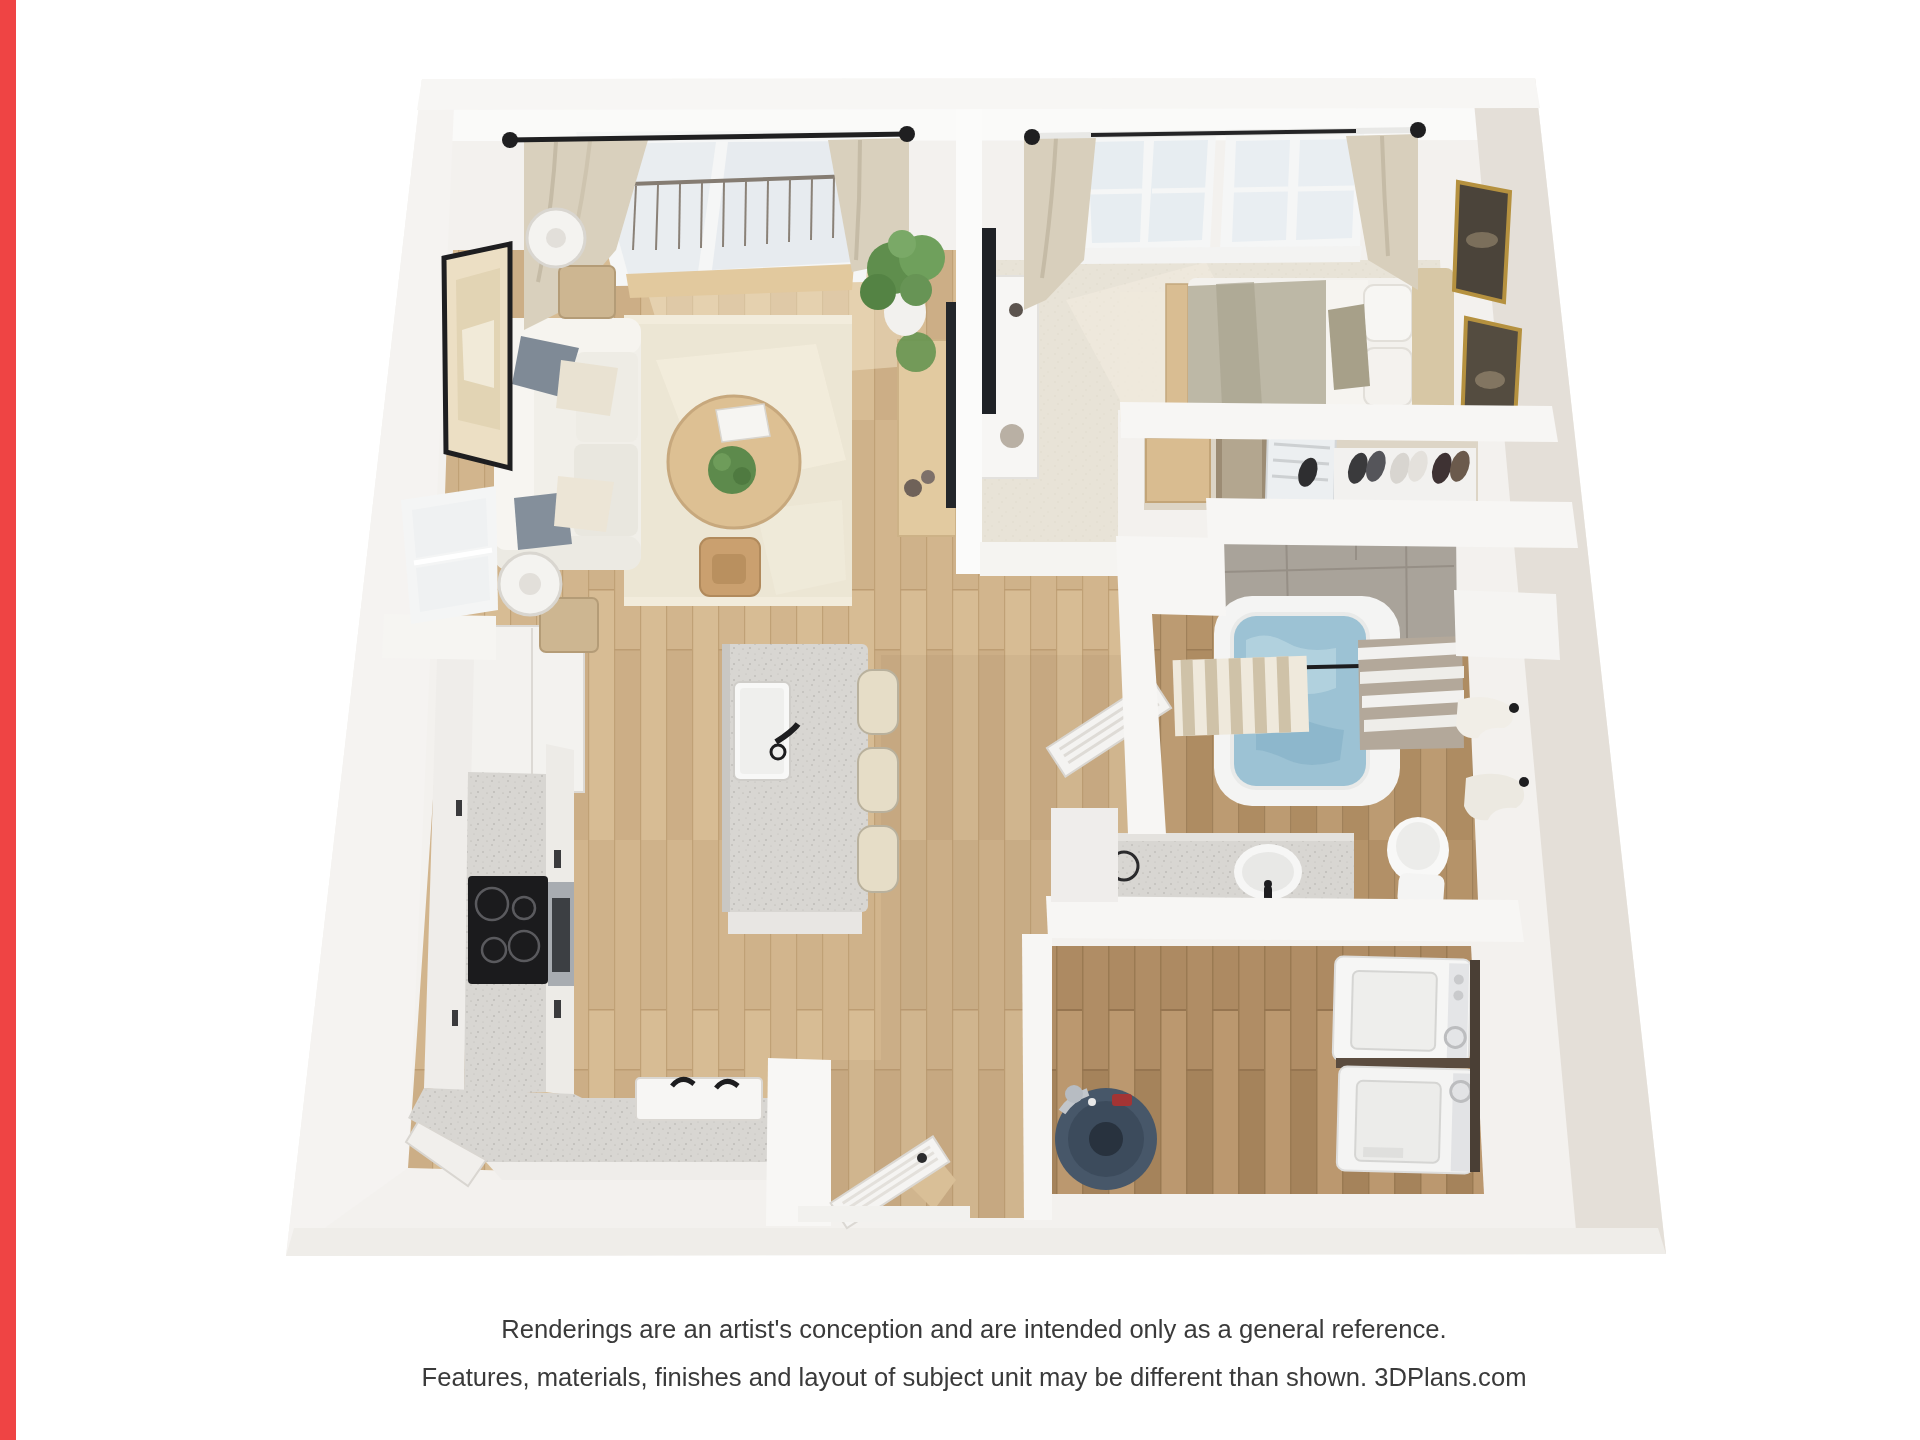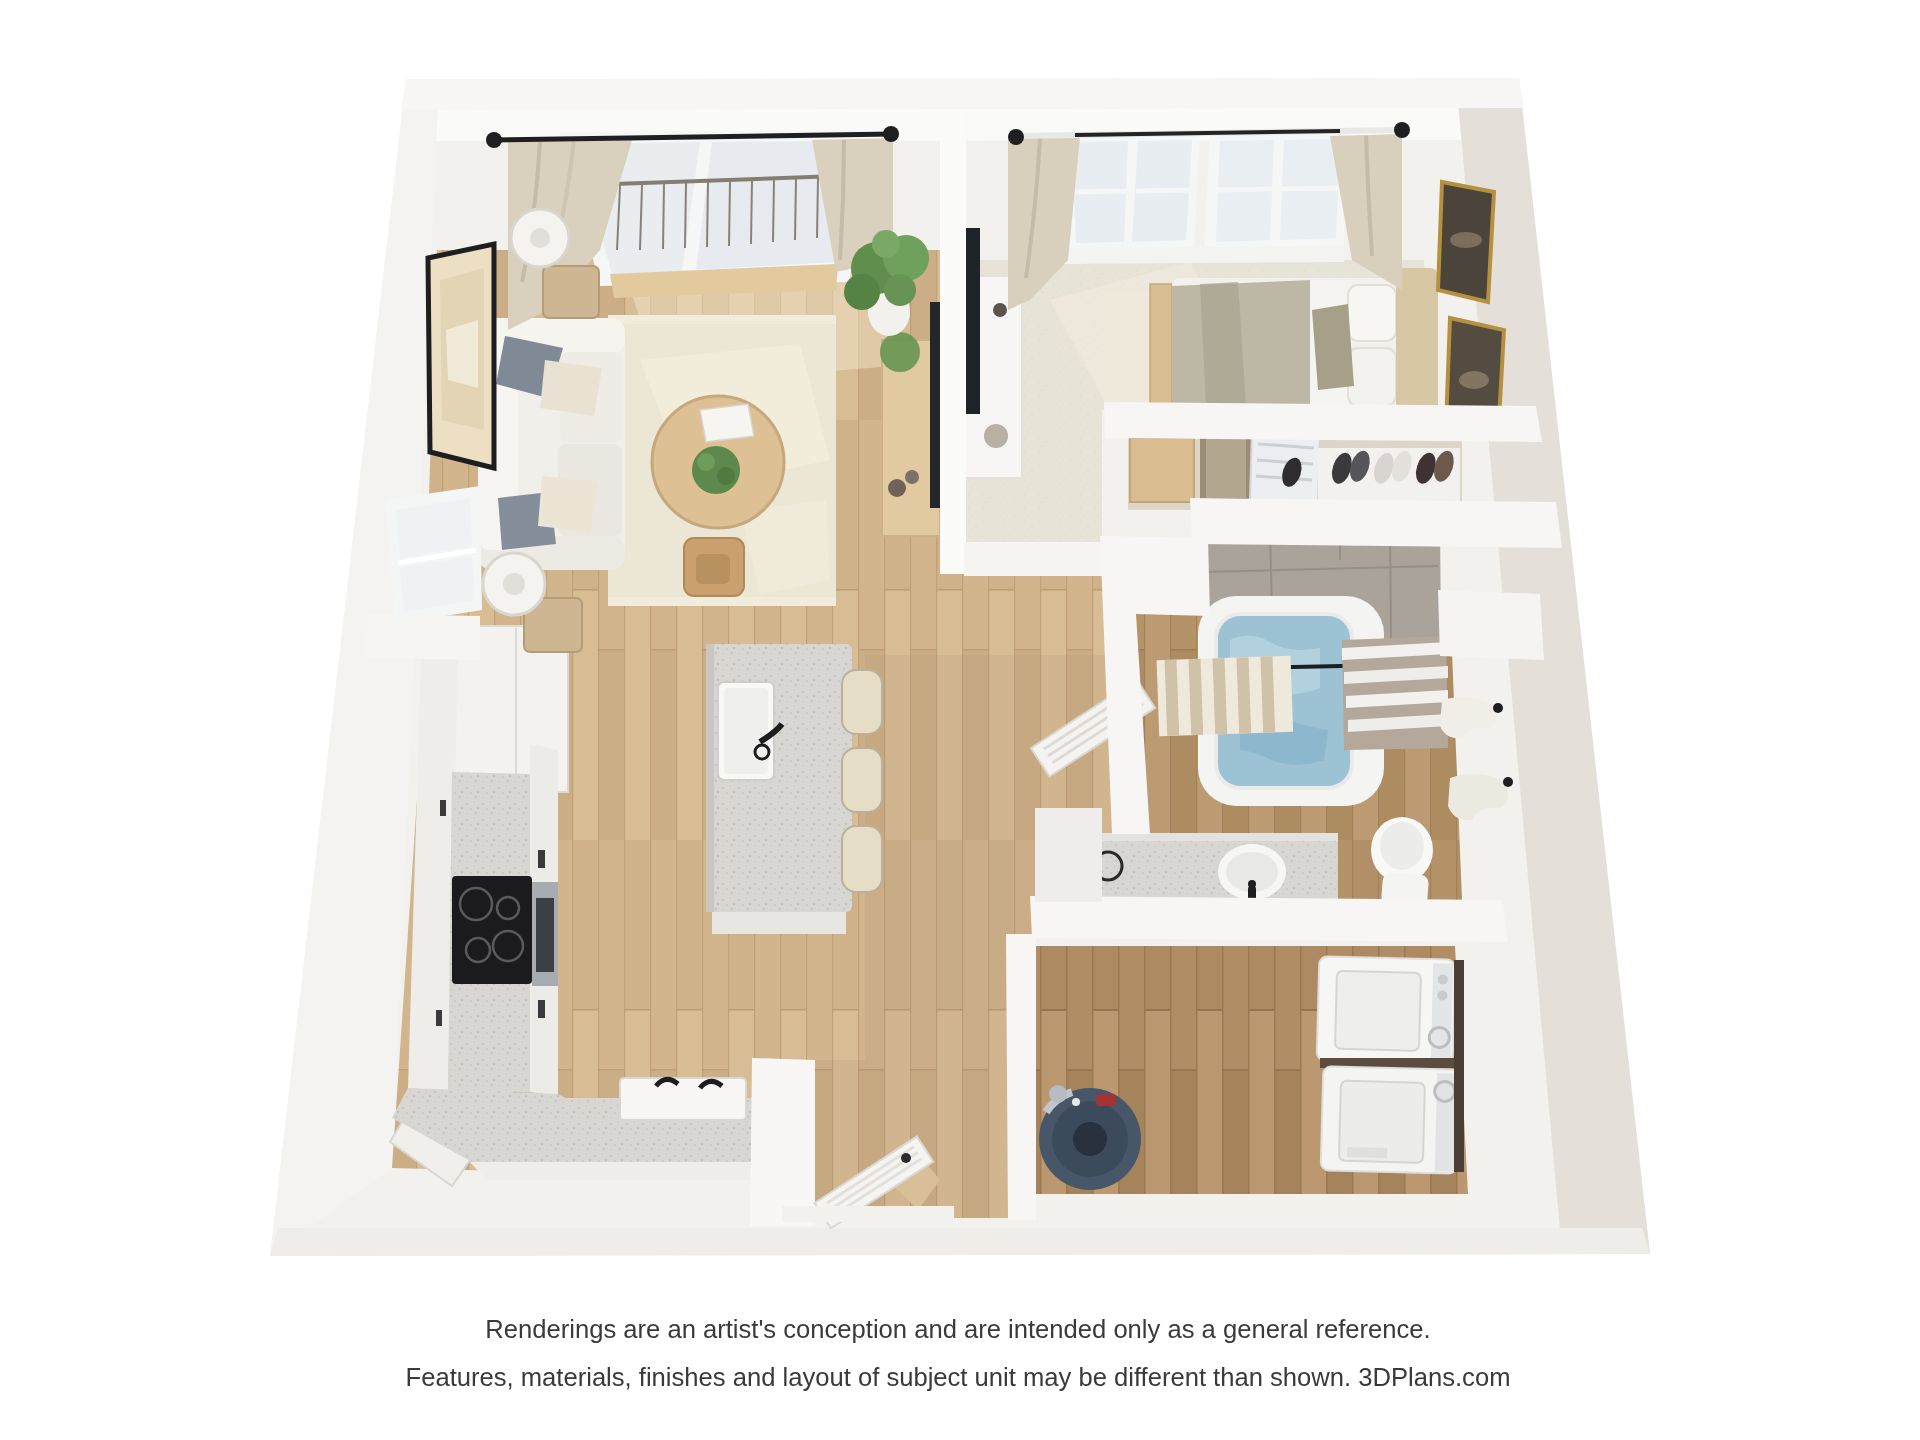--- a/index.html
+++ b/index.html
@@ -1,17 +1,17 @@
 <!DOCTYPE html>
 <html><head>
 <meta charset="utf-8">
 <style>
   html,body{margin:0;padding:0;background:#ffffff;}
-  .page{position:relative;width:1688px;height:1440px;background:#c2410c;overflow:hidden;
-        font-family:"Liberation Sans", sans-serif;}
+  .page{position:relative;width:1688px;height:1440px;background:#ef4444;overflow:hidden;
+        font-family:"Liberation Sans", sans-serif;padding-left:16px;}
 </style>
 </head>
 <body>
 <div class="page">
 <svg width="1920" height="1440" viewBox="0 0 1920 1440">
 <defs>
   <pattern id="woodL" width="52" height="420" patternUnits="userSpaceOnUse">
     <rect width="52" height="420" fill="#d4b890"></rect>
     <rect x="0" width="26" height="170" fill="#cfb28a"></rect>
     <rect x="0" y="170" width="26" height="250" fill="#d7bc94"></rect>

